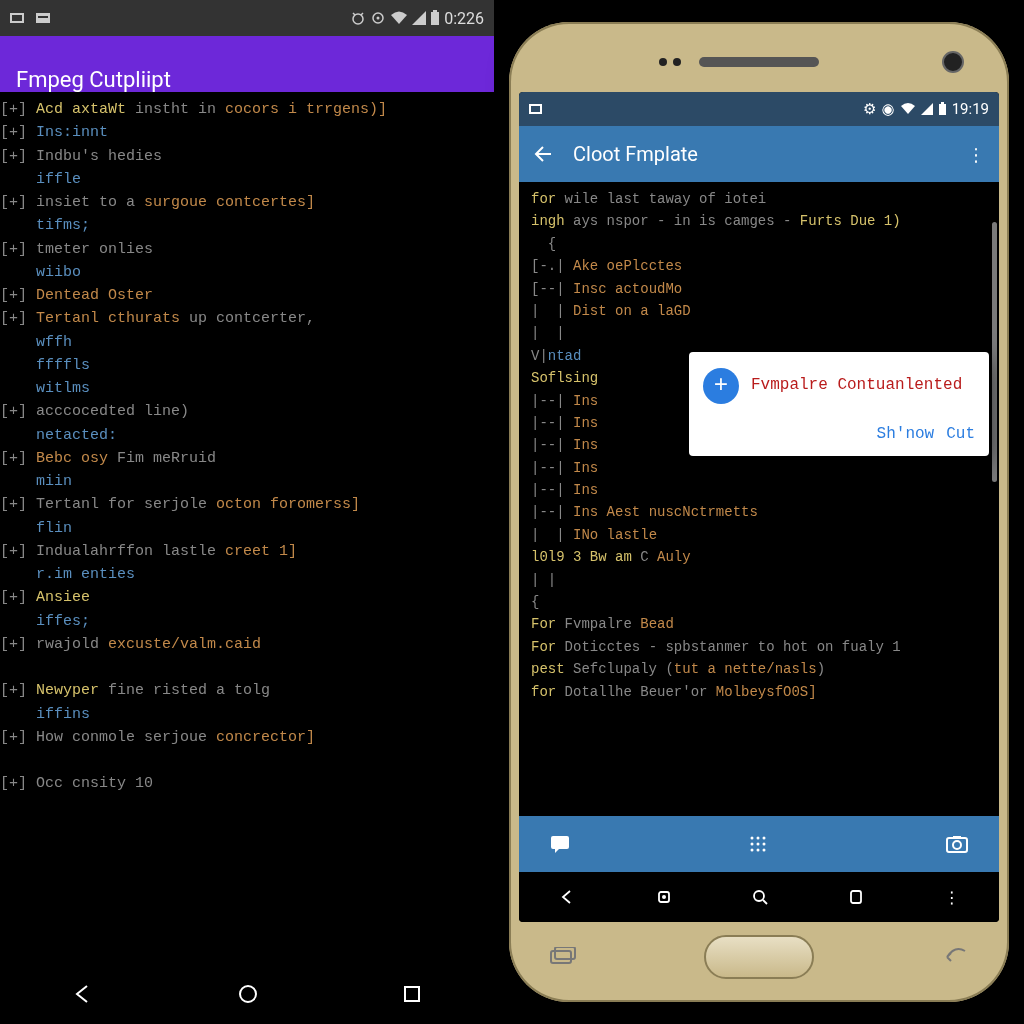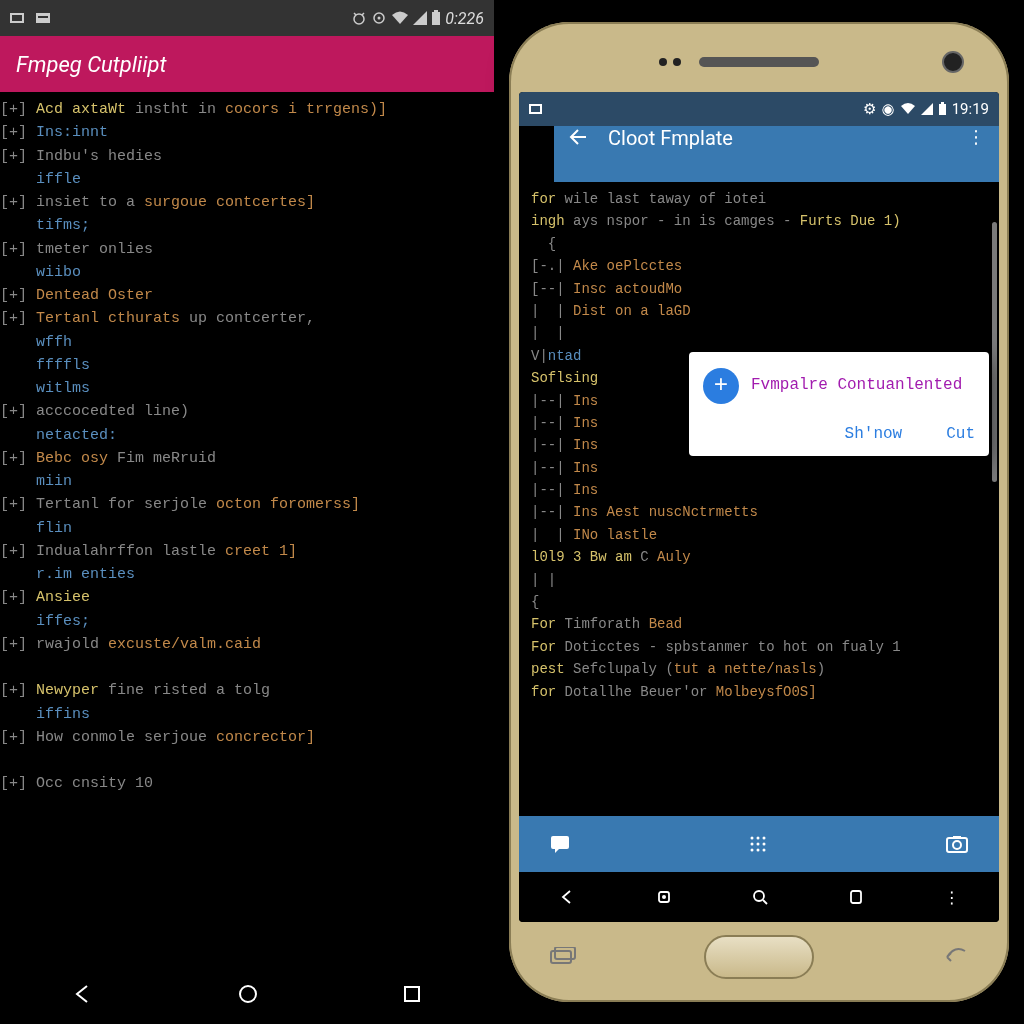--- a/index.html
+++ b/index.html
@@ -31,30 +31,29 @@
   height: 36px;
   background: #333;
   display: flex;
   align-items: center;
   justify-content: space-between;
   padding: 0 10px;
   color: #ddd;
   font-size: 16px;
 }
 .status-left { display: flex; gap: 8px; }
-.status-right { display: flex; gap: 4px; align-items: center; font-style: italic; }
+.status-right { display: flex; gap: 4px; align-items: center; }
 .app-bar-left {
   height: 56px;
-  background: #be185d;
-  display: flex;
-  align-items: center;
+  background: #6d28d9;
+  display: flex;
+  align-items: flex-end;
   padding: 0 16px;
   color: #fff;
   font-size: 22px;
-  font-style: italic;
 }
 .terminal-left {
   flex: 1;
   background: #000;
   padding: 6px 0;
   font-family: "Courier New", monospace;
   font-size: 15px;
   line-height: 1.55;
   overflow: hidden;
 }
@@ -119,25 +118,24 @@
   padding: 0 10px;
   color: #fff;
   font-size: 15px;
 }
 .rp-status-left { display:flex; gap:6px; }
 .rp-status-right { display:flex; gap:5px; align-items:center; }
 .rp-appbar {
   height: 56px;
   background: #3979b1;
   display: flex;
-  align-items: flex-start;
+  align-items: center;
   padding: 0 12px;
   color: #fff;
   font-size: 20px;
-  margin-left: 35px;
 }
 .rp-back { margin-right: 20px; }
 .rp-more { margin-left: auto; letter-spacing: 2px; font-size:18px;}
 .rp-terminal {
   flex: 1;
   background: #000;
   padding: 6px 12px;
   font-family: "Courier New", monospace;
   font-size: 14px;
   line-height: 1.6;
@@ -153,22 +151,22 @@
   border-radius: 4px;
   box-shadow: 0 8px 24px rgba(0,0,0,0.6);
   padding: 16px 14px 8px 14px;
 }
 .dialog-head { display:flex; align-items:center; gap:12px; margin-bottom: 8px;}
 .plus-circle {
   width: 36px; height: 36px; border-radius: 50%; background: #2b7de0;
   color:#fff; display:flex; align-items:center; justify-content:center;
   font-size: 24px; font-weight: 300;
 }
-.dialog-title { color: #a21caf; font-size: 16px; text-align: center; }
-.dialog-actions { display:flex; justify-content:flex-end; gap: 44px; padding-top:10px;}
+.dialog-title { color: #b91c1c; font-size: 16px; text-align: center; }
+.dialog-actions { display:flex; justify-content:flex-end; gap: 12px; padding-top:10px;}
 .dialog-btn { color:#2b7de0; font-size:16px; font-weight:500; }
 .rp-bottombar {
   height: 56px;
   background: #3979b1;
   display:flex;
   align-items:center;
   justify-content:space-between;
   padding: 0 30px;
 }
 .rp-bb-icon { color:#fff; }
@@ -369,21 +367,21 @@
           <div class="rp-line"><span class="tk-gray">|--| </span><span class="tk-orange">Ins</span></div>
           <div class="rp-line"><span class="tk-gray">|--| </span><span class="tk-orange">Ins</span></div>
           <div class="rp-line"><span class="tk-gray">|--| </span><span class="tk-orange">Ins</span></div>
           <div class="rp-line"><span class="tk-gray">|--| </span><span class="tk-orange">Ins</span></div>
           <div class="rp-line"><span class="tk-gray">|--| </span><span class="tk-orange">Ins</span></div>
           <div class="rp-line"><span class="tk-gray">|--| </span><span class="tk-orange">Ins Aest nuscNctrmetts</span></div>
           <div class="rp-line"><span class="tk-gray">|  | </span><span class="tk-orange">INo lastle</span></div>
           <div class="rp-line"><span class="tk-yellow">l0l9 3 Bw am</span><span class="tk-gray"> C </span><span class="tk-orange">Auly</span></div>
           <div class="rp-line"><span class="tk-gray">| |</span></div>
           <div class="rp-line"><span class="tk-gray">{</span></div>
-          <div class="rp-line"><span class="tk-yellow">For</span><span class="tk-gray"> Timforath </span><span class="tk-orange">Bead</span></div>
+          <div class="rp-line"><span class="tk-yellow">For</span><span class="tk-gray"> Fvmpalre </span><span class="tk-orange">Bead</span></div>
           <div class="rp-line"><span class="tk-yellow">For</span><span class="tk-gray"> Doticctes - spbstanmer to hot on fualy 1</span></div>
           <div class="rp-line"><span class="tk-yellow">pest</span><span class="tk-gray"> Sefclupaly (</span><span class="tk-orange">tut a nette/nasls</span><span class="tk-gray">)</span></div>
           <div class="rp-line"><span class="tk-yellow">for</span><span class="tk-gray"> Dotallhe Beuer'or </span><span class="tk-orange">MolbeysfO0S]</span></div>
           <div class="dialog">
           <div class="dialog-head">
             <div class="plus-circle">+</div>
             <div class="dialog-title">Fvmpalre Contuanlented</div>
           </div>
           <div class="dialog-actions">
             <span class="dialog-btn">Sh'now</span>

